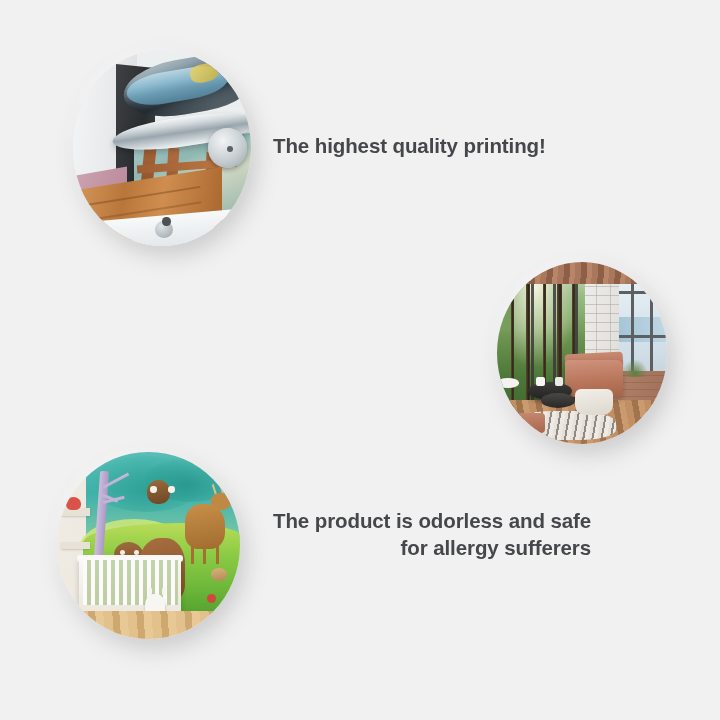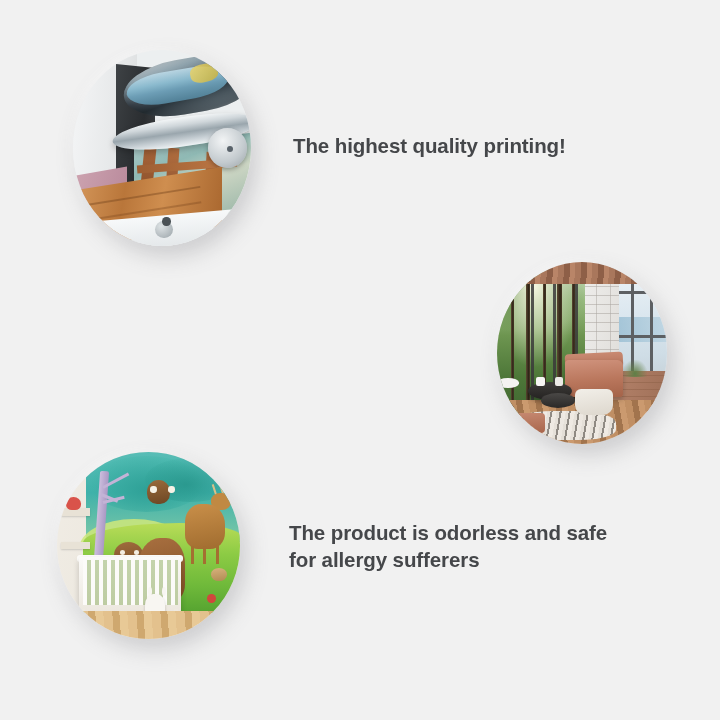--- a/index.html
+++ b/index.html
@@ -224,23 +224,23 @@
   
   .caption{
     position:absolute;
     color:#45474a;
     font-weight:bold;
     font-size:20.5px;
     line-height:1.30;
     letter-spacing:-.1px;
     white-space:pre-line;
   }
-  #cap1{ left:273px; top:133px; text-align:left;margin-left:20px; }
+  #cap1{ left:273px; top:133px; text-align:left; }
   #cap2{ left:150px; top:340px; width:302px; text-align:right; }
-  #cap3{ left:273px; top:520px; text-align:left;margin-left:16px; }
+  #cap3{ left:273px; top:508px; text-align:right; }
 </style>
 </head>
 <body>
 
 <div class="stage">
 
   <div class="medallion" id="m1">
     <div class="scene">
       <div class="c1-bg"></div>
       <div class="c1-wall"></div>

